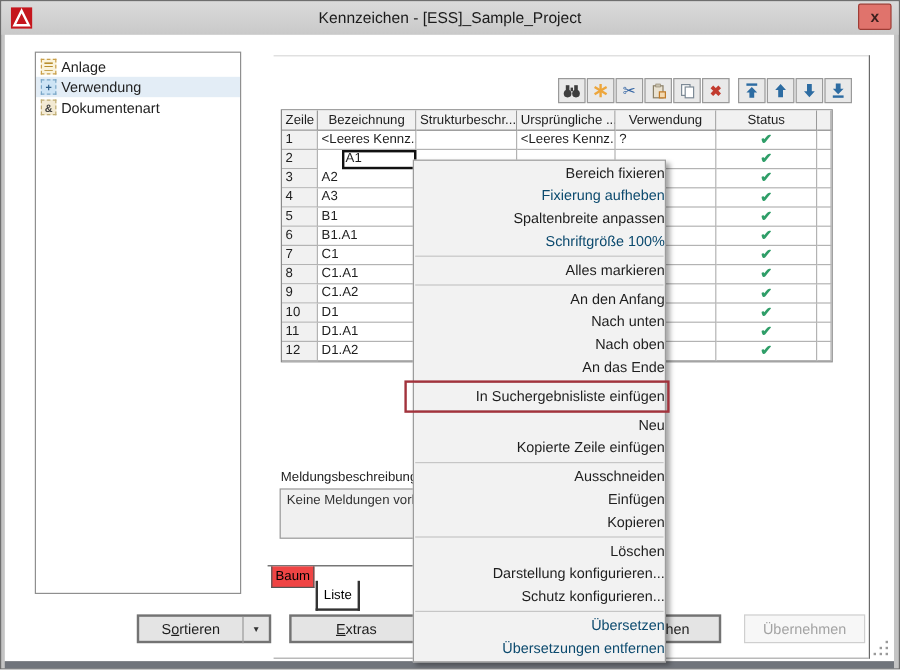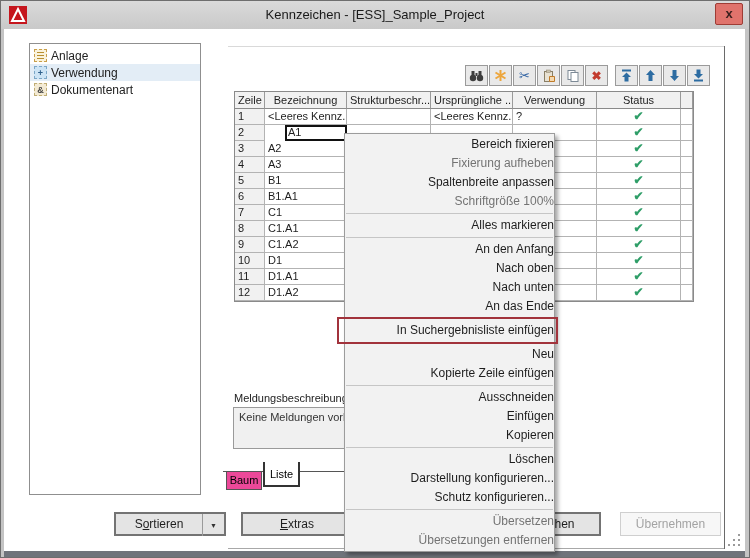--- a/index.html
+++ b/index.html
@@ -56,41 +56,41 @@
   .check{color:#2f9e68;font-weight:bold;font-size:12px;}
   .td.editing{outline:2px solid #111;outline-offset:-2px;margin-left:20px;}
   
   .msg-label{position:absolute;left:233px;top:391px;font-size:11px;color:#222;}
   .msg-box{position:absolute;left:232px;top:406px;width:322px;height:42px;
     background:#f0f0f0;border:1px solid #9a9a9a;font-size:11px;color:#333;padding:3px 5px;}
   
   .tabline{position:absolute;left:222px;top:470px;width:121px;height:1px;background:#555;}
   .tab{position:absolute;font-size:11px;text-align:center;cursor:default;}
   .tab-baum{left:225px;top:471px;width:36px;height:18px;line-height:17px;
-    background:#ec4899;border:1px solid #555;border-top:none;}
-  .tab-liste{left:262px;top:461px;width:37px;height:25px;line-height:24px;
+    background:#ef4444;border:1px solid #555;border-top:none;}
+  .tab-liste{left:262px;top:483px;width:37px;height:25px;line-height:24px;
     background:#fff;border:2px solid #333;border-top:none;z-index:5;}
   
   .btn{position:absolute;top:511px;height:24px;background:#e4e4e4;border:2px solid #737373;
     font-size:12px;color:#1e1e1e;display:flex;align-items:center;justify-content:center;cursor:default;}
   .btn .mn{text-decoration:underline;}
   .btn-sortieren{left:113px;width:112px;padding-right:22px;}
   .split-arrow{position:absolute;right:0;top:0;width:22px;height:22px;border-left:1px solid #9a9a9a;
     display:flex;align-items:center;justify-content:center;font-size:7px;color:#333;}
   .btn-extras{left:240px;width:112px;}
   .btn-cancel{left:489px;width:111px;z-index:1;}
   .btn-apply{left:619px;width:101px;background:#f7f7f7;border:1px solid #cfcfcf;color:#a3a3a3;}
   .grip{position:absolute;left:727px;top:533px;width:14px;height:14px;}
   .grip i{position:absolute;width:2px;height:2px;background:#9a9a9a;}
   
   .menu{position:absolute;left:343px;top:132px;width:211px;z-index:30;
     background:#f2f2f2;border:1px solid #9c9c9c;box-shadow:3px 3px 4px rgba(0,0,0,0.35);
     padding:1px 0;font-size:12px;color:#1e1e1e;text-align:right;}
   .menu-item{height:19px;line-height:19px;padding-left:21px;white-space:nowrap;cursor:default;}
-  .menu-item.disabled{color:#737373;}
+  .menu-item.disabled{color:#0c4a6e;}
   .menu-sep{height:1px;margin:2px 1px;background:#c6c6c6;}
   .annotation{position:absolute;left:336px;top:316px;width:221px;height:27px;
     border:2px solid #a2333c;z-index:40;}
 </style>
 </head>
 <body>
 
 <div class="window">
 
   <div class="titlebar">
@@ -336,22 +336,22 @@
 
   <div class="menu">
     <div class="menu-item">Bereich fixieren</div>
     <div class="menu-item disabled">Fixierung aufheben</div>
     <div class="menu-item">Spaltenbreite anpassen</div>
     <div class="menu-item disabled">Schriftgröße 100%</div>
     <div class="menu-sep"></div>
     <div class="menu-item">Alles markieren</div>
     <div class="menu-sep"></div>
     <div class="menu-item">An den Anfang</div>
+    <div class="menu-item">Nach unten</div>
     <div class="menu-item">Nach oben</div>
-    <div class="menu-item">Nach unten</div>
     <div class="menu-item">An das Ende</div>
     <div class="menu-sep"></div>
     <div class="menu-item">In Suchergebnisliste einfügen</div>
     <div class="menu-sep"></div>
     <div class="menu-item">Neu</div>
     <div class="menu-item">Kopierte Zeile einfügen</div>
     <div class="menu-sep"></div>
     <div class="menu-item">Ausschneiden</div>
     <div class="menu-item">Einfügen</div>
     <div class="menu-item">Kopieren</div>

